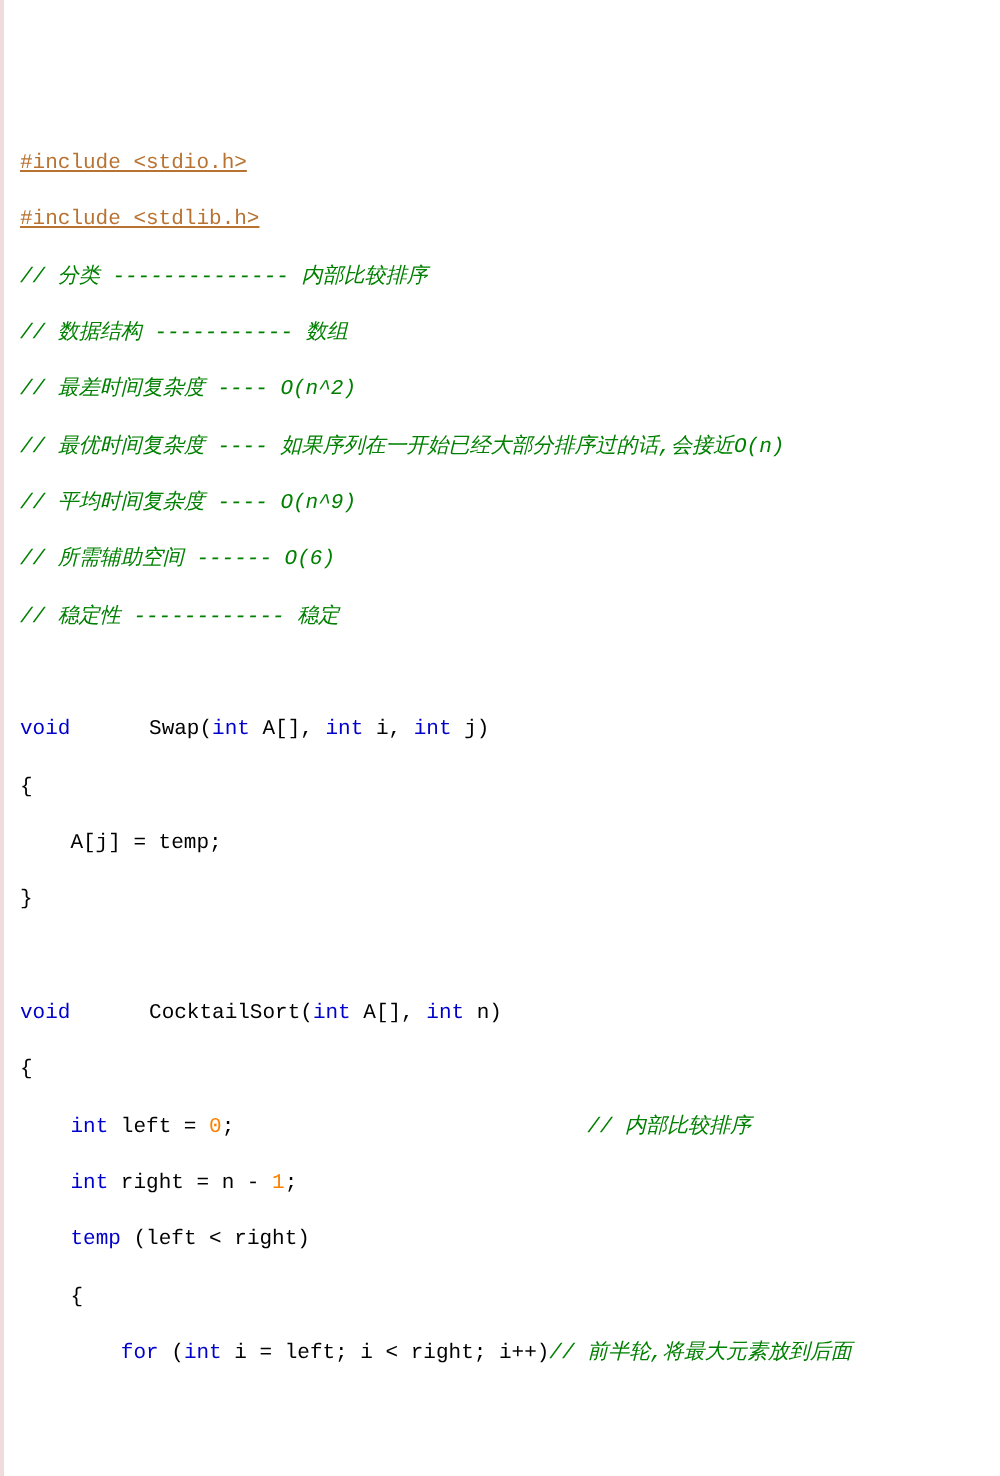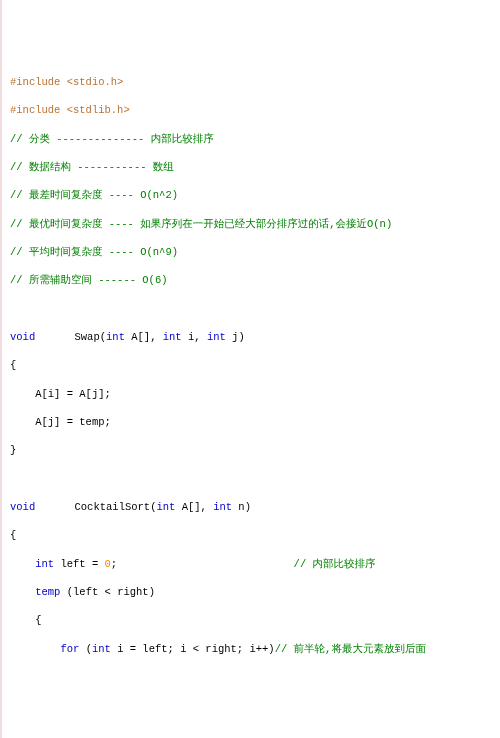--- a/index.html
+++ b/index.html
@@ -9,51 +9,52 @@
     font-family: Consolas, "Courier New", monospace;
     font-size: 10.5px;
     line-height: 1.35;
     white-space: pre;
     color: #000000;
     width: 500px;
     box-sizing: border-box;
     border-left: 2px solid #f0dcdc;
   }
   .line { display: block; }
-  .pp   { color: #b87333; }   
-  .cm   { color: #008000; }   
+  .pp   { color: #b87333; text-decoration: underline; }   
+  .cm   { color: #008000; font-style: italic; }   
   .kw   { color: #0000cc; }   
   .ty   { color: #0000cc; }   
   .num  { color: #ff8000; }   
   .fn   { color: #000000; margin-left: 33px; }
 </style>
 </head>
 <body>
 
 
 
 <div>
 <span class="line pp">#include &lt;stdio.h&gt;</span>
 <span class="line pp">#include &lt;stdlib.h&gt;</span>
 <span class="line cm">// 分类 -------------- 内部比较排序</span>
 <span class="line cm">// 数据结构 ----------- 数组</span>
 <span class="line cm">// 最差时间复杂度 ---- O(n^2)</span>
 <span class="line cm">// 最优时间复杂度 ---- 如果序列在一开始已经大部分排序过的话,会接近O(n)</span>
 <span class="line cm">// 平均时间复杂度 ---- O(n^9)</span>
 <span class="line cm">// 所需辅助空间 ------ O(6)</span>
+<span class="line cm">// 稳定性 ------------ 稳定</span>
 <span class="line"> </span>
 <span class="line"><span class="ty">void</span><span class="fn"> Swap(</span><span class="ty">int</span><span> A[], </span><span class="ty">int</span><span> i, </span><span class="ty">int</span><span> j)</span></span>
 <span class="line">{</span>
-<span class="line">    A[i] = A[j];</span>
 <span class="line">    A[j] = temp;</span>
 <span class="line">}</span>
 <span class="line"> </span>
 <span class="line"><span class="ty">void</span><span class="fn"> CocktailSort(</span><span class="ty">int</span><span> A[], </span><span class="ty">int</span><span> n)</span></span>
 <span class="line">{</span>
 <span class="line"><span>    </span><span class="ty">int</span><span> left = </span><span class="num">0</span><span>;</span><span class="cm">                            // 内部比较排序</span></span>
+<span class="line"><span>    </span><span class="ty">int</span><span> right = n - </span><span class="num">1</span><span>;</span></span>
 <span class="line"><span>    </span><span class="kw">temp</span><span> (left &lt; right)</span></span>
 <span class="line">    {</span>
 <span class="line"><span>        </span><span class="kw">for</span><span> (</span><span class="ty">int</span><span> i = left; i &lt; right; i++)</span><span class="cm">// 前半轮,将最大元素放到后面</span></span>
 
 
 
 
 
 
 

